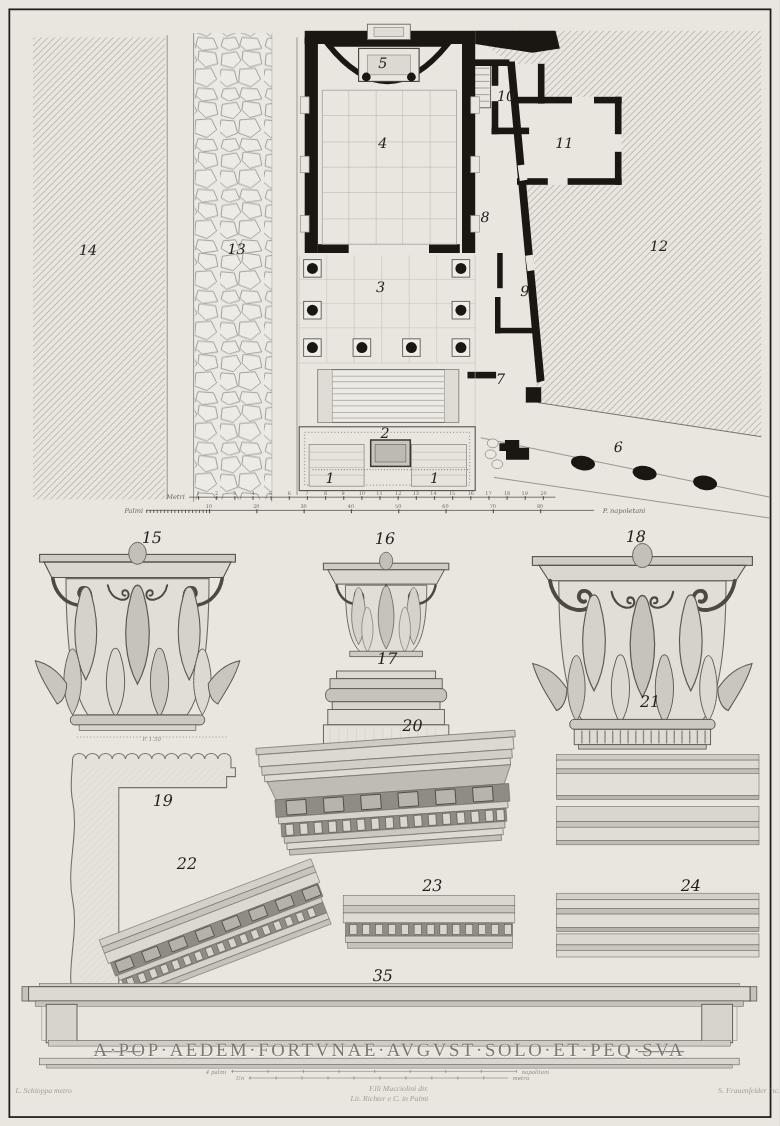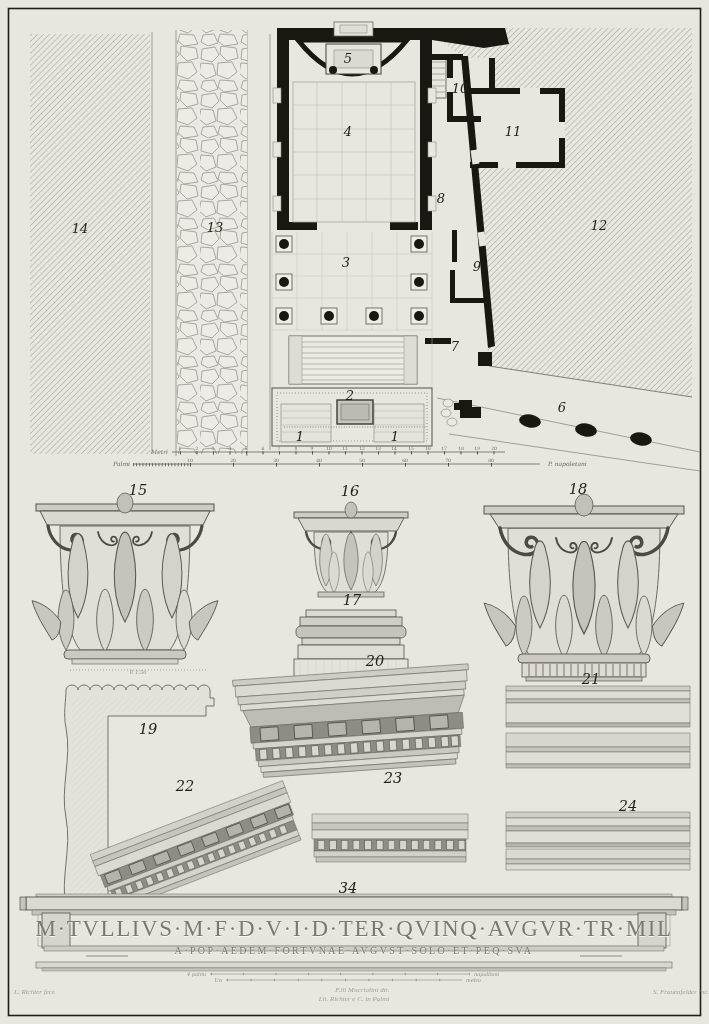--- a/index.html
+++ b/index.html
@@ -7,21 +7,21 @@
          font-family:"DejaVu Serif",serif;}
   .plate svg{position:absolute;left:0;top:0;}
   .overlay{position:absolute;left:0;top:0;width:709px;height:1024px;pointer-events:none;}
   .fl{position:absolute;transform:translate(-50%,-50%);font:italic 13px "DejaVu Serif",serif;
       color:#24211b;white-space:nowrap;}
   .dl{font-size:14.5px;}
   .insc{position:absolute;left:354px;transform:translateX(-50%);white-space:nowrap;
         color:#7b786f;font-family:"Liberation Serif",serif;
         text-shadow:0 0.5px 0 rgba(255,255,255,.7);}
   .insc1{top:916px;font-size:23px;letter-spacing:1.6px;}
-  .insc2{top:945px;font-size:10px;letter-spacing:2.4px;}
+  .insc2{top:945px;font-size:17px;letter-spacing:2.4px;}
   .credit{position:absolute;font:italic 7px "Liberation Serif",serif;color:#a29e94;white-space:nowrap;}
   .credit.c-left{left:14px;top:988px;}
   .credit.c-center{left:354px;top:986px;transform:translateX(-50%);text-align:right;line-height:8.5px;}
   .credit.c-right{right:0;top:988px;}
   .tick{font:4.5px "DejaVu Serif",serif;fill:#6b675e;text-anchor:middle;}
   .sclbl{font:italic 6px "DejaVu Serif",serif;fill:#6b675e;}
   .tiny{font:italic 5px "DejaVu Serif",serif;fill:#8d8a82;}
 </style>
 </head>
 <body>
@@ -588,30 +588,29 @@
   <span class="fl" style="left:599px;top:225px">12</span>
   <span class="fl" style="left:215px;top:227px">13</span>
   <span class="fl" style="left:80px;top:228px">14</span>
 
   <span class="fl dl" style="left:138px;top:490px">15</span>
   <span class="fl dl" style="left:350px;top:491px">16</span>
   <span class="fl dl" style="left:352px;top:600px">17</span>
   <span class="fl dl" style="left:578px;top:489px">18</span>
   <span class="fl dl" style="left:148px;top:729px">19</span>
   <span class="fl dl" style="left:375px;top:661px">20</span>
-  <span class="fl dl" style="left:591px;top:679px">21</span>
-  <span class="fl dl" style="left:185px;top:786px">22</span>
-  <span class="fl dl" style="left:393px;top:778px">23</span>
+  <span class="fl dl" style="left:591px;top:639px">21</span>
+  <span class="fl dl" style="left:170px;top:786px">22</span>
+  <span class="fl dl" style="left:393px;top:806px">23</span>
   <span class="fl dl" style="left:628px;top:806px">24</span>
-  <span class="fl dl" style="left:348px;top:888px">34</span>
+  <span class="fl dl" style="left:348px;top:888px">35</span>
 </div>
 
-<div class="insc insc1">M·TVLLIVS·M·F·D·V·I·D·TER·QVINQ·AVGVR·TR·MIL</div>
 <div class="insc insc2">A·POP·AEDEM·FORTVNAE·AVGVST·SOLO·ET·PEQ·SVA</div>
 
-<div class="credit c-left">L. Richter fece</div>
+<div class="credit c-left">L. Schioppa metro</div>
 <div class="credit c-center">
   <div>F.lli Mucciolini dir.</div>
   <div>Lit. Richter e C. in Palmi</div>
 </div>
 <div class="credit c-right">S. Frauenfelder inc.</div>
 
 </div>
 
 </body></html>

